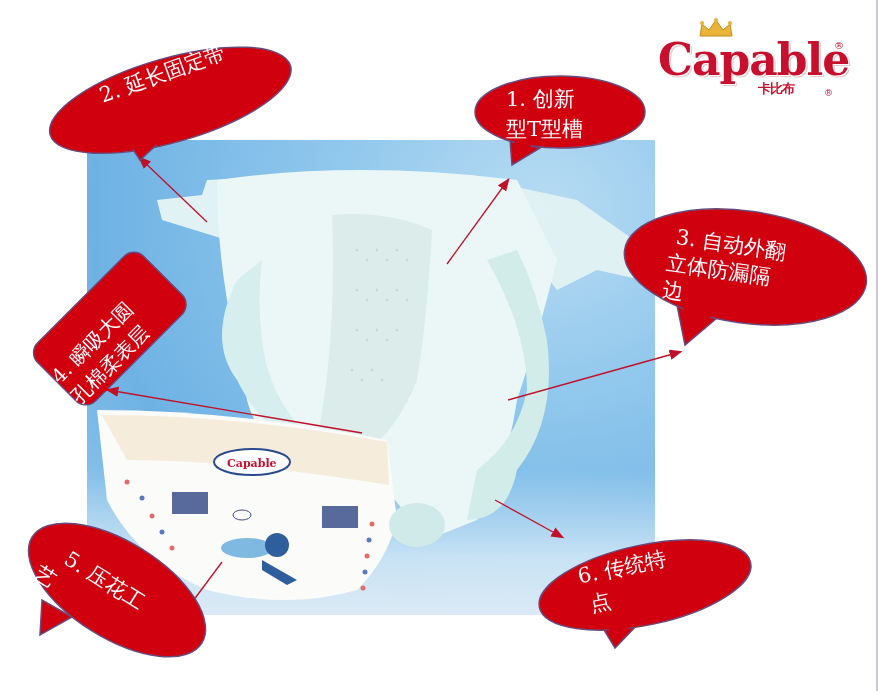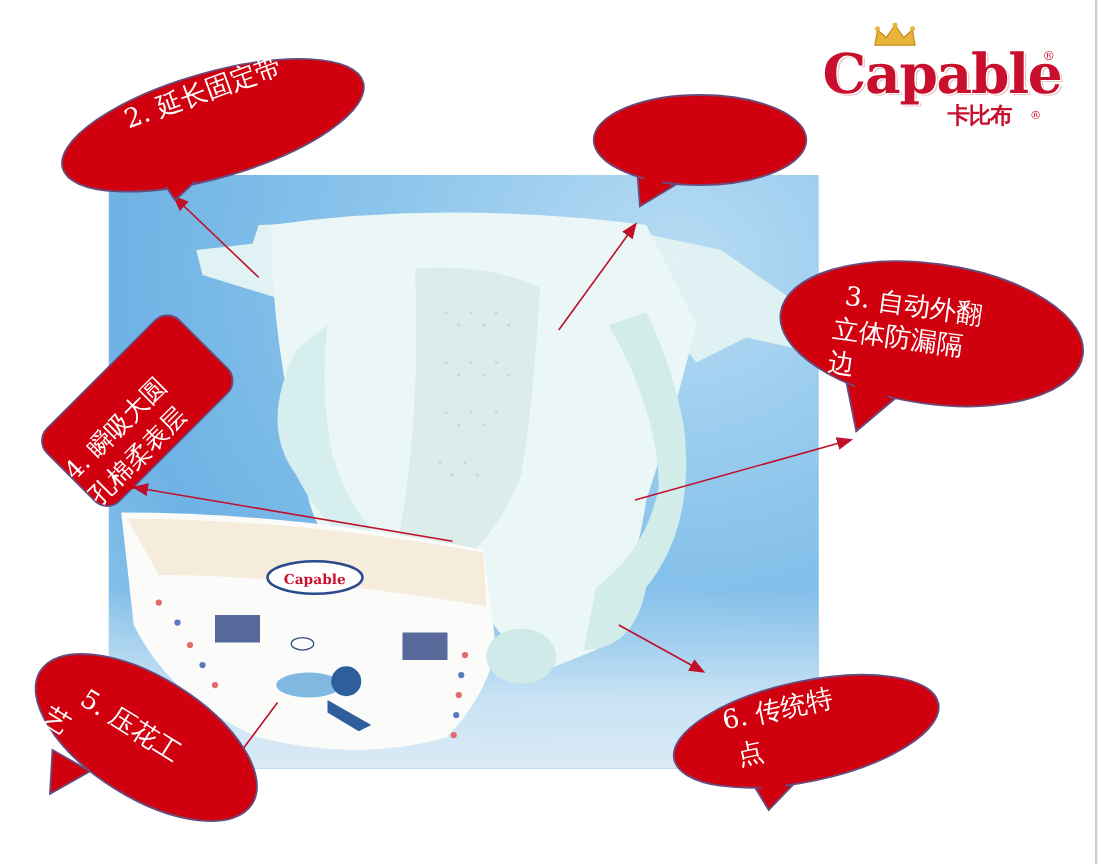--- a/index.html
+++ b/index.html
@@ -14,21 +14,21 @@
   .photo .clouds { position:absolute; left:0; top:330px; width:568px; height:145px;
            background: linear-gradient(180deg, rgba(210,232,246,0) 0%, rgba(214,234,247,0.85) 60%, #dbeaf5 100%); }
   .photo svg { position:absolute; left:0; top:0; }
 
   
   .logo { position:absolute; left:658px; top:18px; width:190px; height:86px; }
   .logo .word { position:absolute; left:0; top:16px; font-family:"DejaVu Serif", serif; font-weight:bold;
         font-size:44px; color:#c8102e; letter-spacing:-1px;
         text-shadow: 1px 1px 0 #fff, -1px -1px 0 #fff, 2px 2px 0 #e8c8c8; }
   .logo .reg { position:absolute; left:176px; top:22px; font-size:10px; color:#c8102e; }
-  .logo .cn { position:absolute; left:100px; top:62px; font-size:18px; font-weight:bold; color:#c8102e;
+  .logo .cn { position:absolute; left:100px; top:62px; font-size:13px; font-weight:bold; color:#c8102e;
         font-family:"DejaVu Sans", sans-serif; letter-spacing:-1px; }
   .logo .cnreg { position:absolute; left:166px; top:70px; font-size:9px; color:#c8102e; }
   .logo .crown { position:absolute; left:40px; top:0px; }
 
   
   .callout { position:absolute; }
   .callout svg { position:absolute; left:0; top:0; overflow:visible; }
   .callout .txt { position:absolute; color:#fff; font-size:20px; line-height:26px;
         font-family:"DejaVu Serif","Liberation Serif", serif; white-space:nowrap; }
 
@@ -147,20 +147,24 @@
       <div>2. 延长固定带</div>
     </div>
   </div>
 
   <div class="callout" style="left:470px;top:70px;width:180px;height:110px;">
     <svg width="180" height="110">
       <path d="M40 70 L42 95 L70 78 Z" fill="#d0000f" stroke="#6a4a7a" stroke-width="1.5"></path>
       <ellipse cx="90" cy="42" rx="85" ry="36" fill="#d0000f" stroke="#6a4a7a" stroke-width="1.5"></ellipse>
       <path d="M45 68 L46 85 L66 72 Z" fill="#d0000f"></path>
     </svg>
+    <div class="txt" style="left:36px;top:14px;font-size:21px;line-height:30px;">
+      <div>1. 创新</div>
+      <div>型T型槽</div>
+    </div>
   </div>
 
   <div class="callout" style="left:620px;top:195px;width:258px;height:155px;">
     <svg width="258" height="155">
       <path d="M55 100 L65 150 L110 112 Z" fill="#d0000f" stroke="#6a4a7a" stroke-width="1.5"></path>
       <g transform="rotate(8 125 75)">
         <ellipse cx="125" cy="72" rx="122" ry="56" fill="#d0000f" stroke="#6a4a7a" stroke-width="1.5"></ellipse>
       </g>
       <path d="M62 104 L68 140 L102 112 Z" fill="#d0000f"></path>
     </svg>

